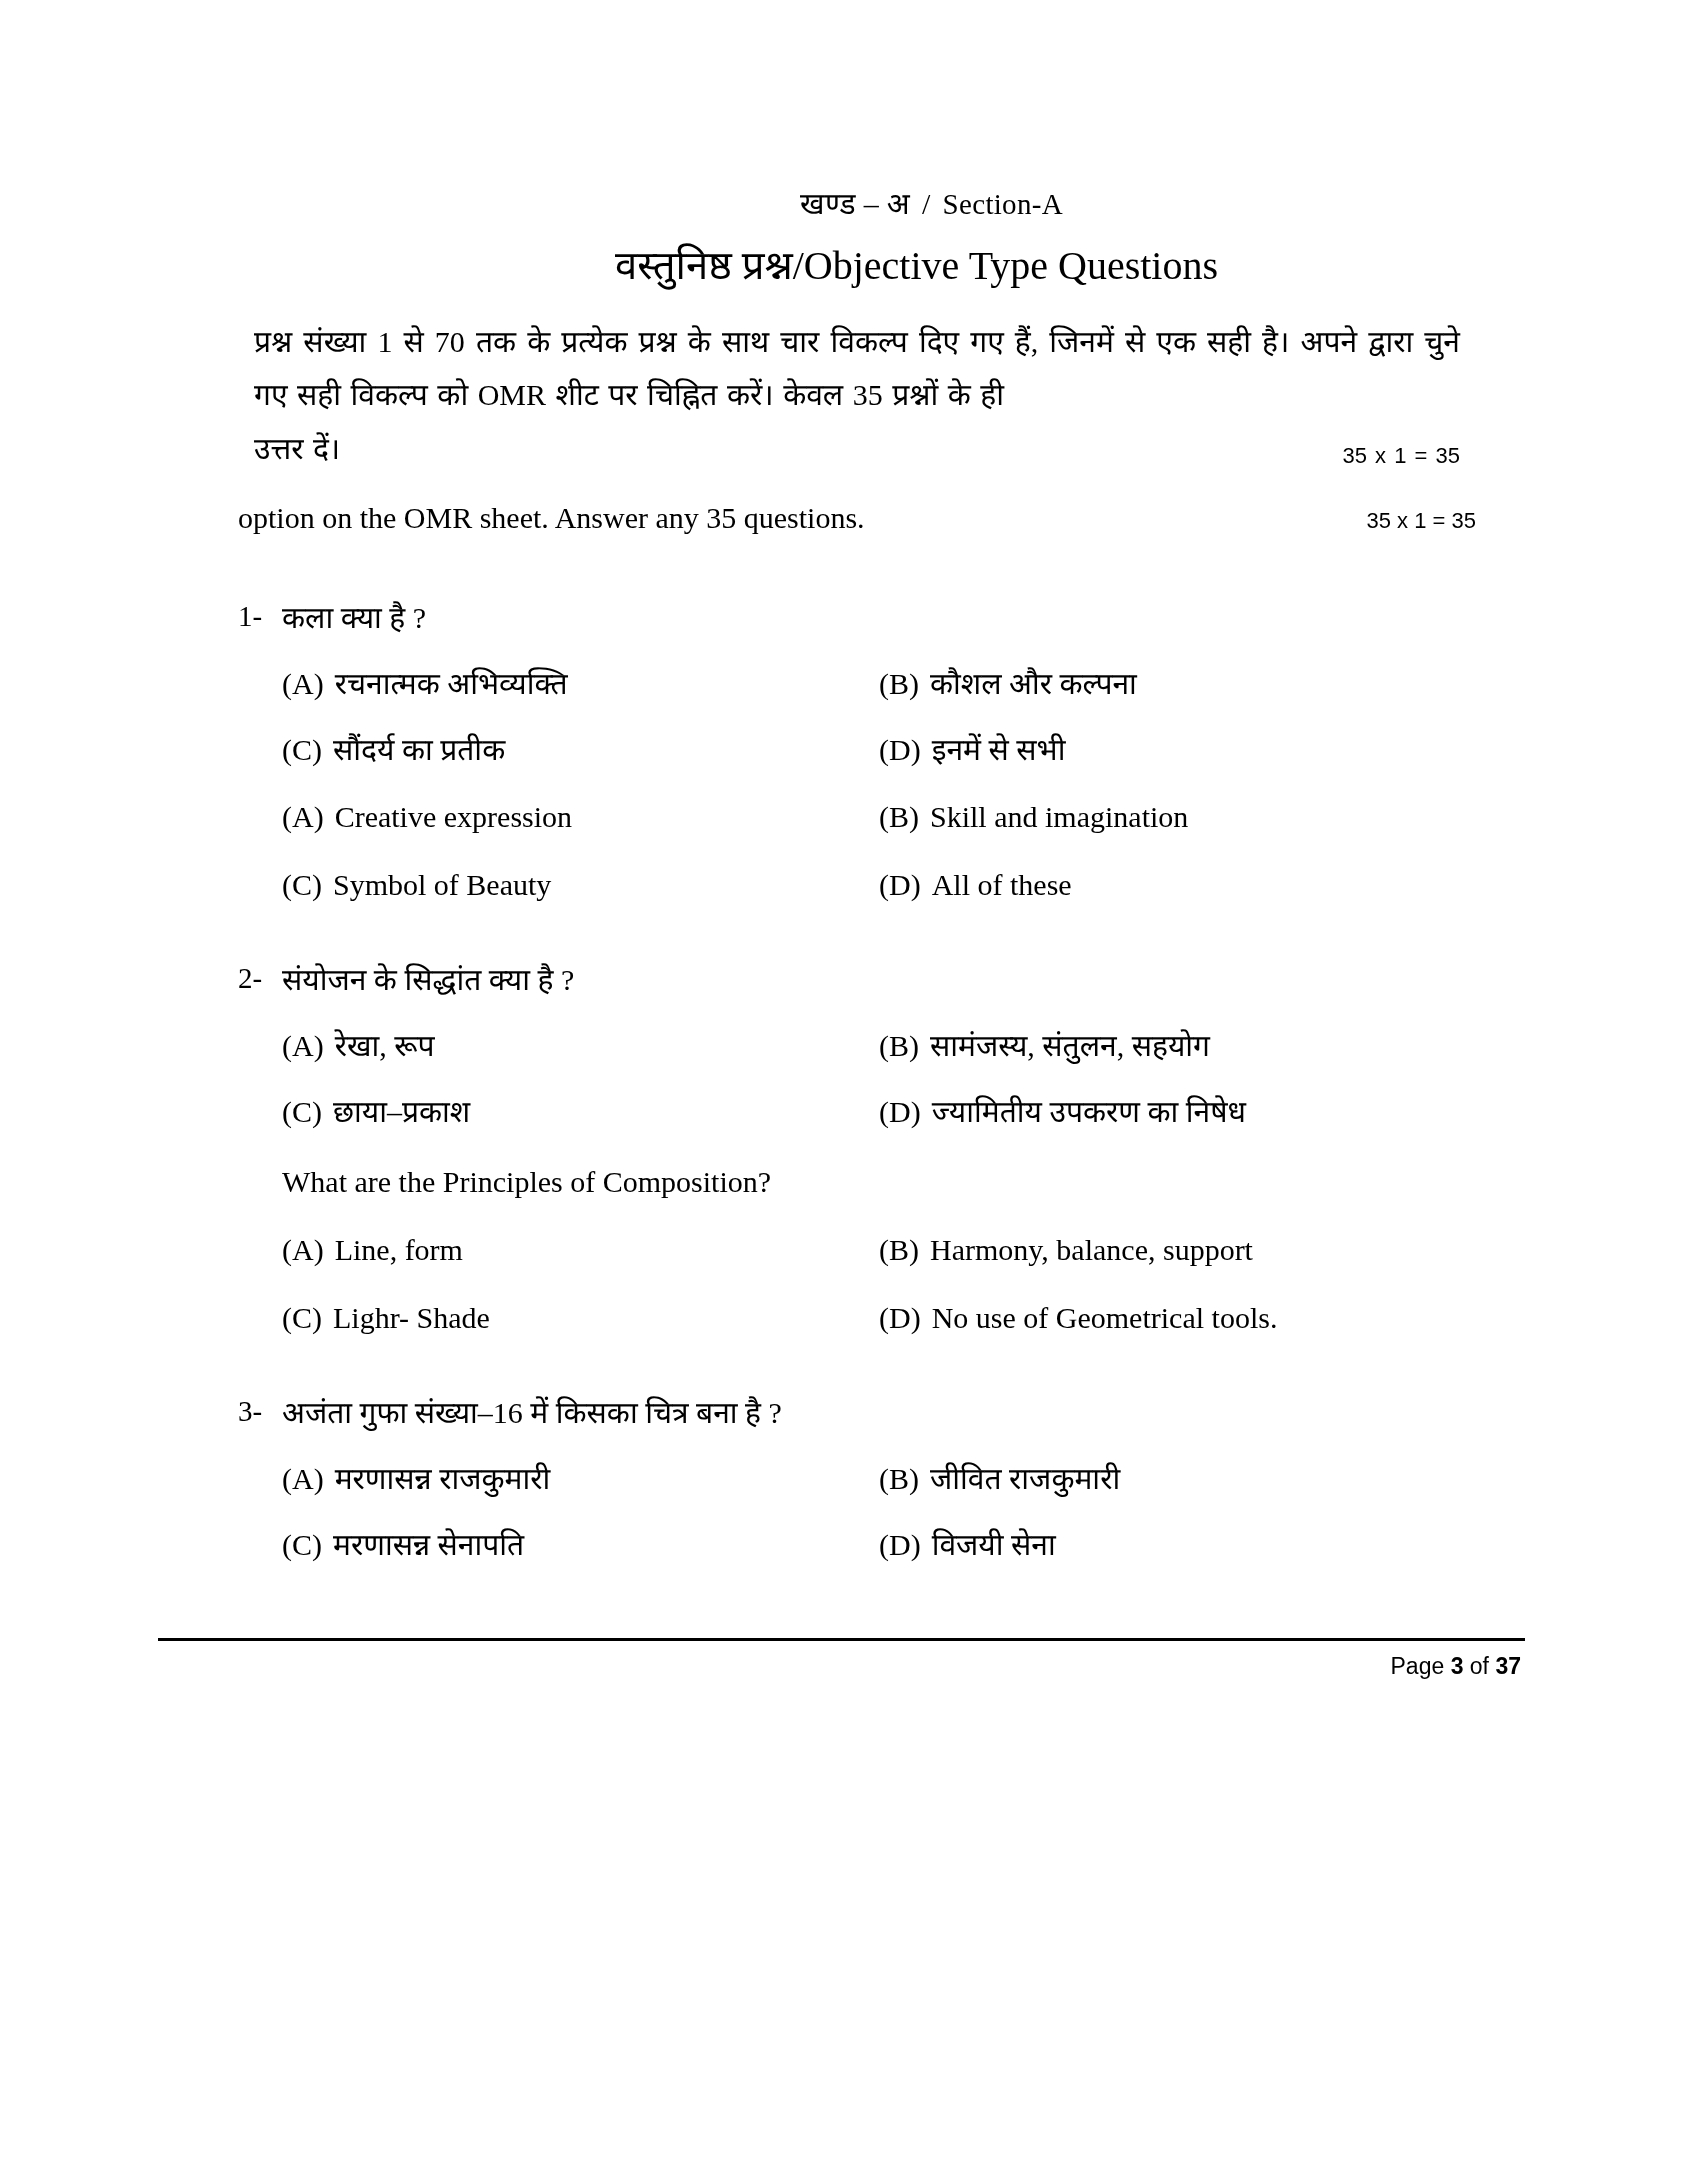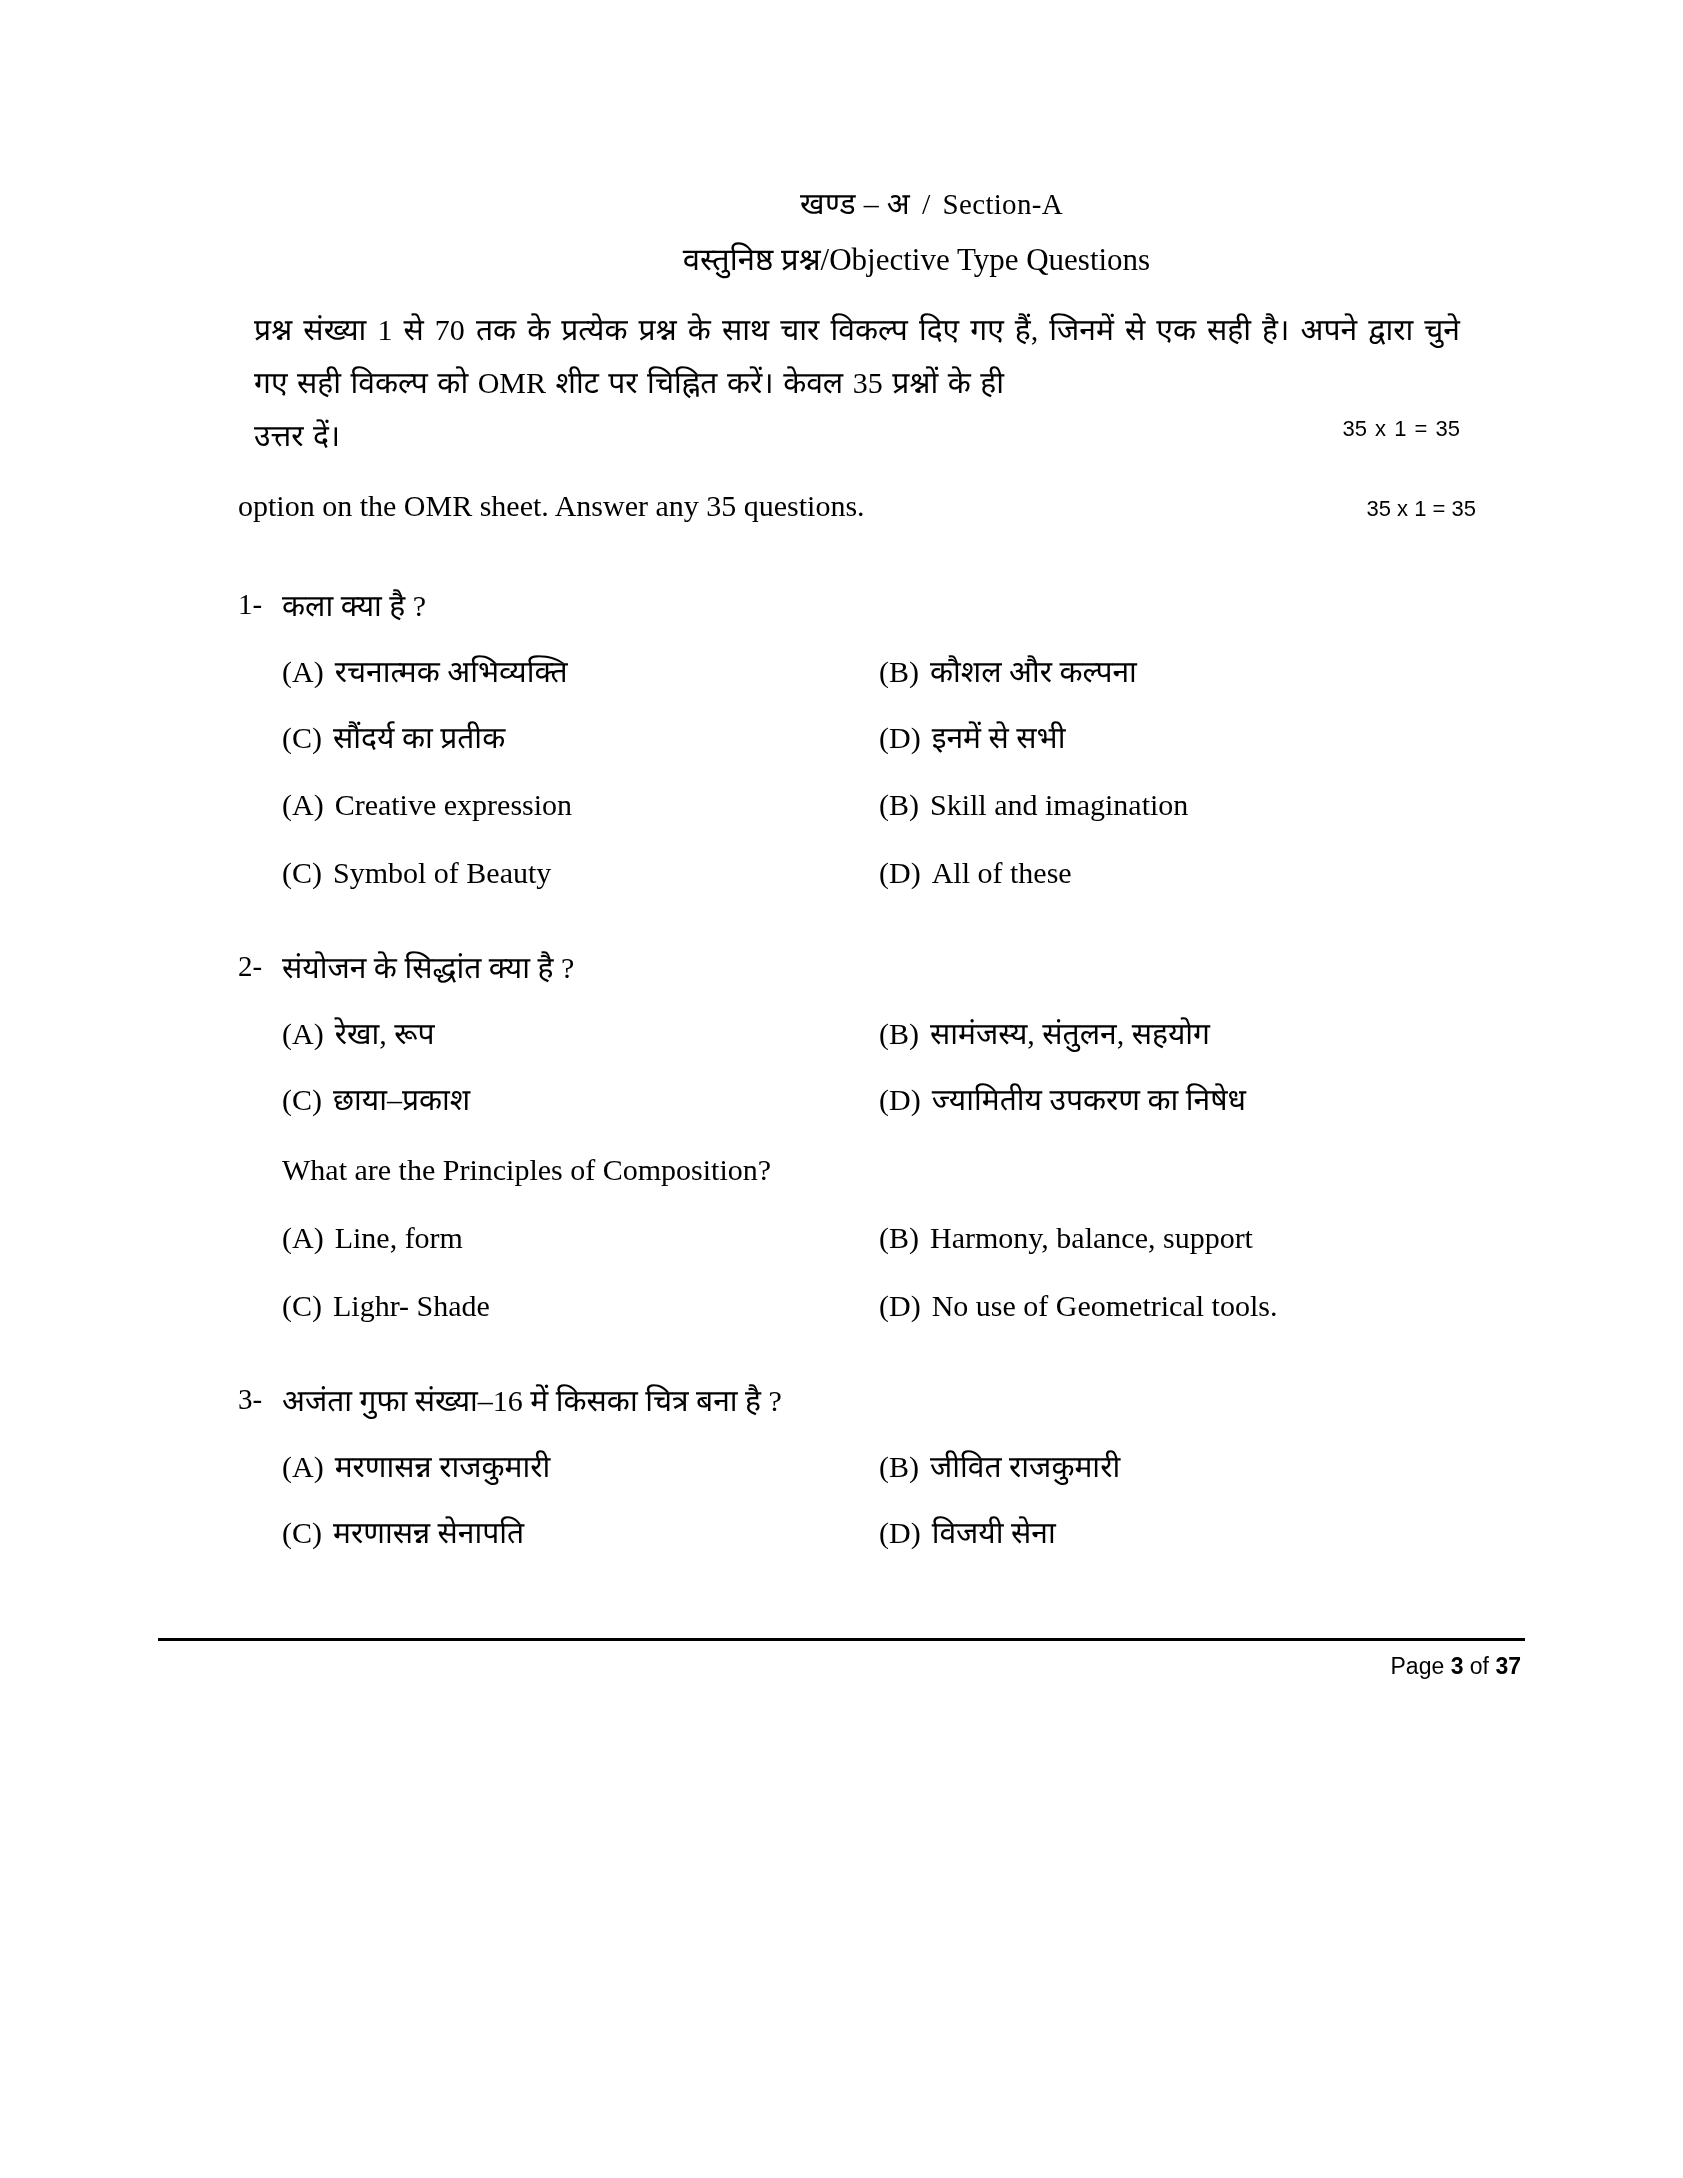--- a/index.html
+++ b/index.html
@@ -42,38 +42,38 @@
   .section-heading .sep {
     display: inline-block;
     padding: 0 12px;
     font-size: 30px;
   }
   .section-heading .hi { font-size: 30px; }
   .section-heading .en { font-size: 29px; }
 
   .subsection-heading {
     text-align: center;
-    font-size: 31px;
+    font-size: 40px;
     line-height: 1.35;
     margin: 0 0 22px 0;
     padding-left: 119px;
   }
 
   
   .instr-hi {
     font-size: 30px;
     line-height: 1.78;
     text-align: justify;
     margin: 16px;
     word-spacing: 2px;
   }
   .instr-hi .lastline {
     display: flex;
     justify-content: space-between;
-    align-items: flex-start;
+    align-items: flex-end;
   }
   .instr-en {
     font-size: 30px;
     line-height: 1.78;
     margin: 16px 0 0 0;
     text-align: left;
   }
   .instr-en .lastline {
     display: flex;
     justify-content: space-between;

